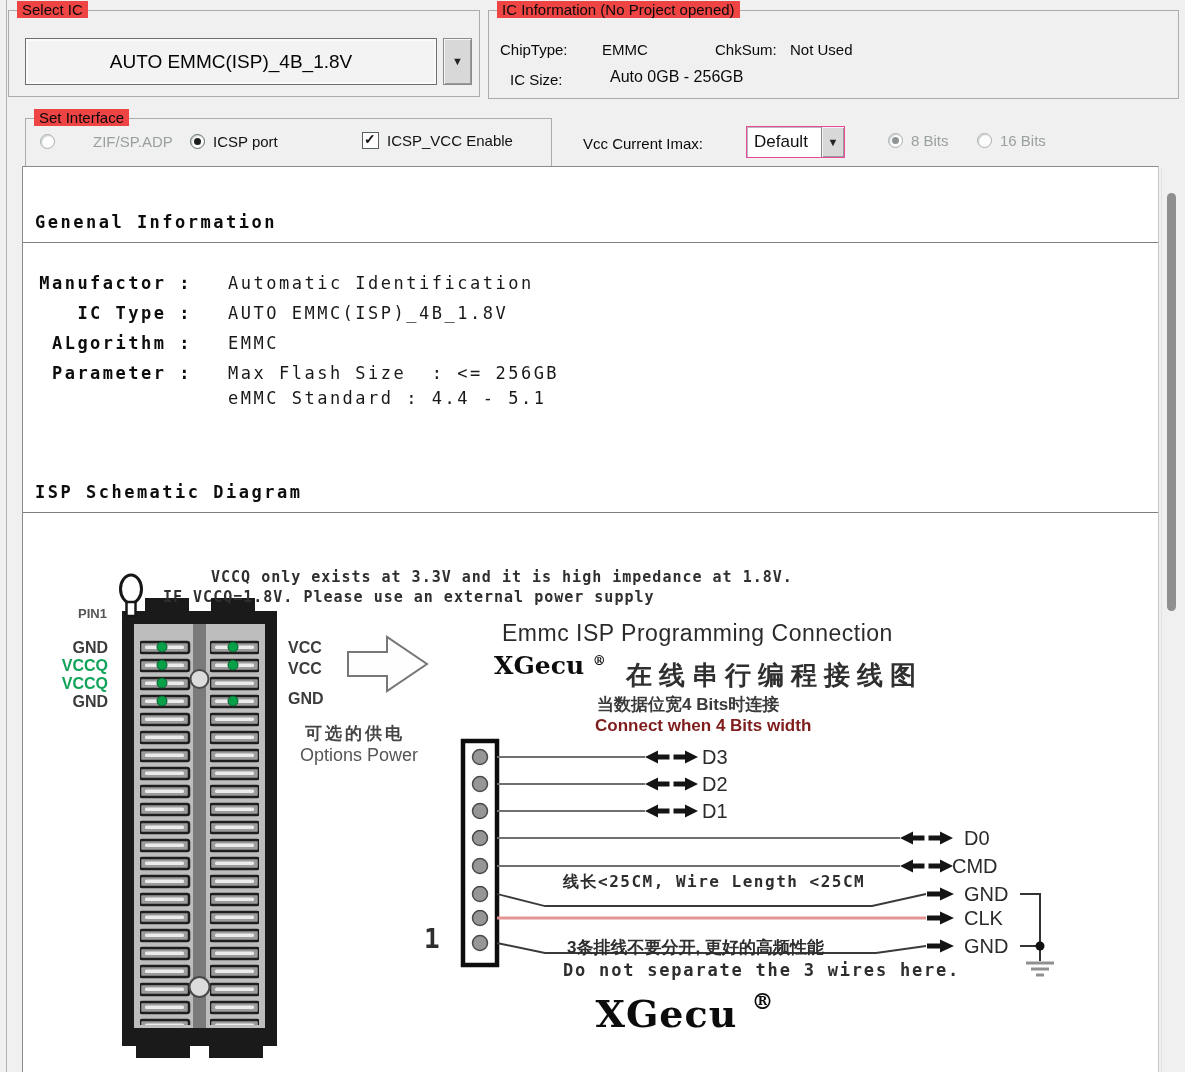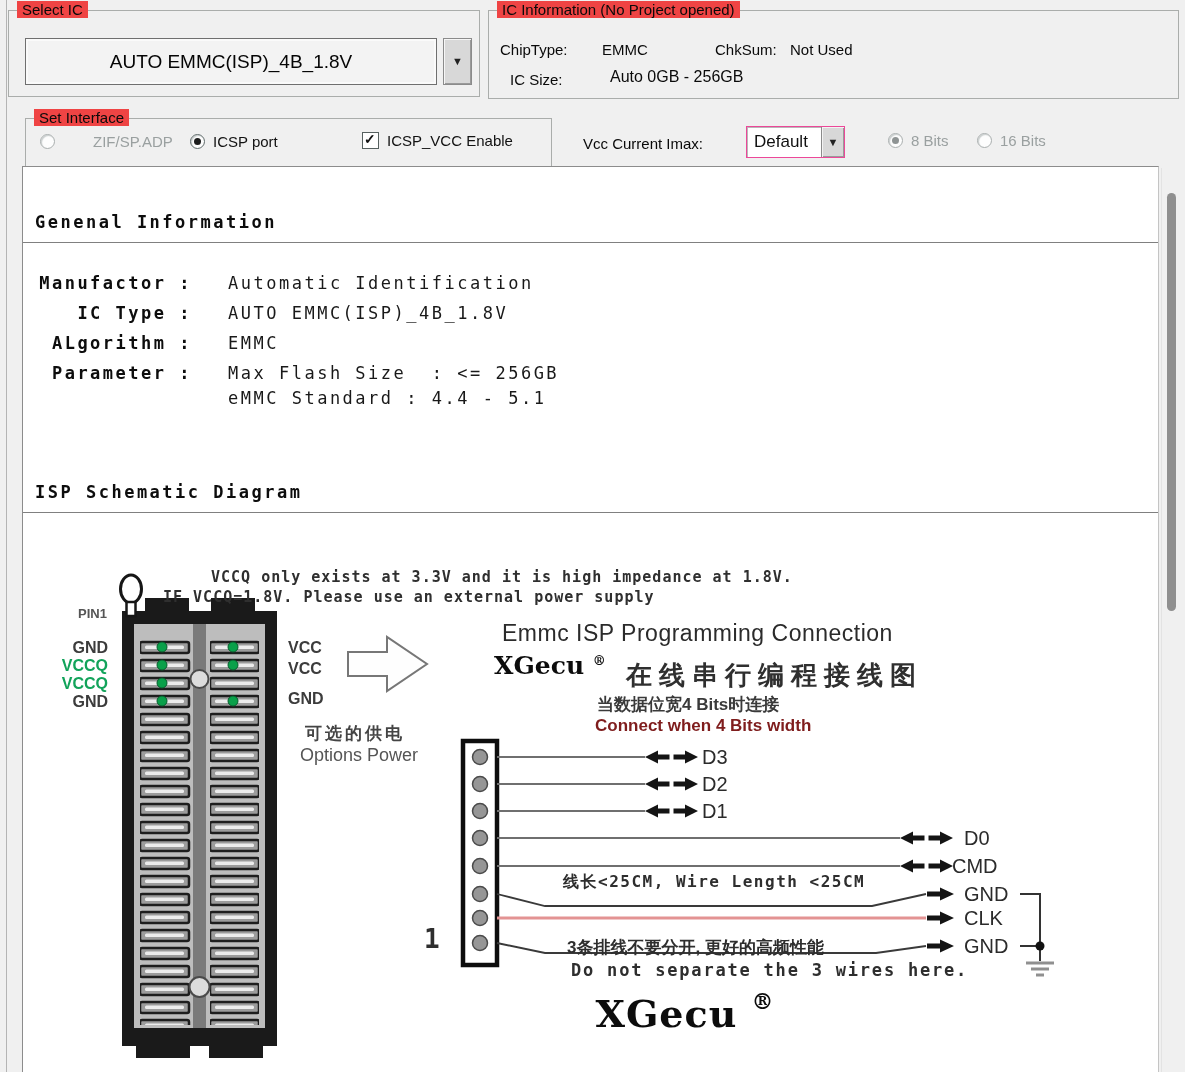--- a/index.html
+++ b/index.html
@@ -277,21 +277,21 @@
 <div class="sig-lab" style="left:702px;top:799px;">D1</div>
 <div class="sig-lab" style="left:964px;top:826px;">D0</div>
 <div class="sig-lab" style="left:916px;top:854px;margin-left:36px;">CMD</div>
 <div class="sig-lab" style="left:964px;top:882px;">GND</div>
 <div class="sig-lab" style="left:964px;top:906px;">CLK</div>
 <div class="sig-lab" style="left:964px;top:934px;">GND</div>
 
 <div class="mono-note" style="left:563px;top:872px;font-size:16px;letter-spacing:1.5px;">线长&lt;25CM, Wire Length &lt;25CM</div>
 <div class="mono-note" style="left:424px;top:924px;font-size:26px;">1</div>
 <div class="cn-mid" style="left:567px;top:936px;font-size:17px;color:#2e2e2e;">3条排线不要分开, 更好的高频性能</div>
-<div class="mono-note" style="left:563px;top:960px;font-size:17px;letter-spacing:1.8px;margin-left:8px;">Do not separate the 3 wires here.</div>
+<div class="mono-note" style="left:563px;top:960px;font-size:17px;letter-spacing:1.8px;">Do not separate the 3 wires here.</div>
 
 <div class="footer-wrap">
   <div class="brand-big"><span>XGecu</span> <sup>®</sup></div>
 </div>
 
 <div class="scroll-track">
   <div class="scroll-thumb"></div>
 </div>
 
 </body></html>

